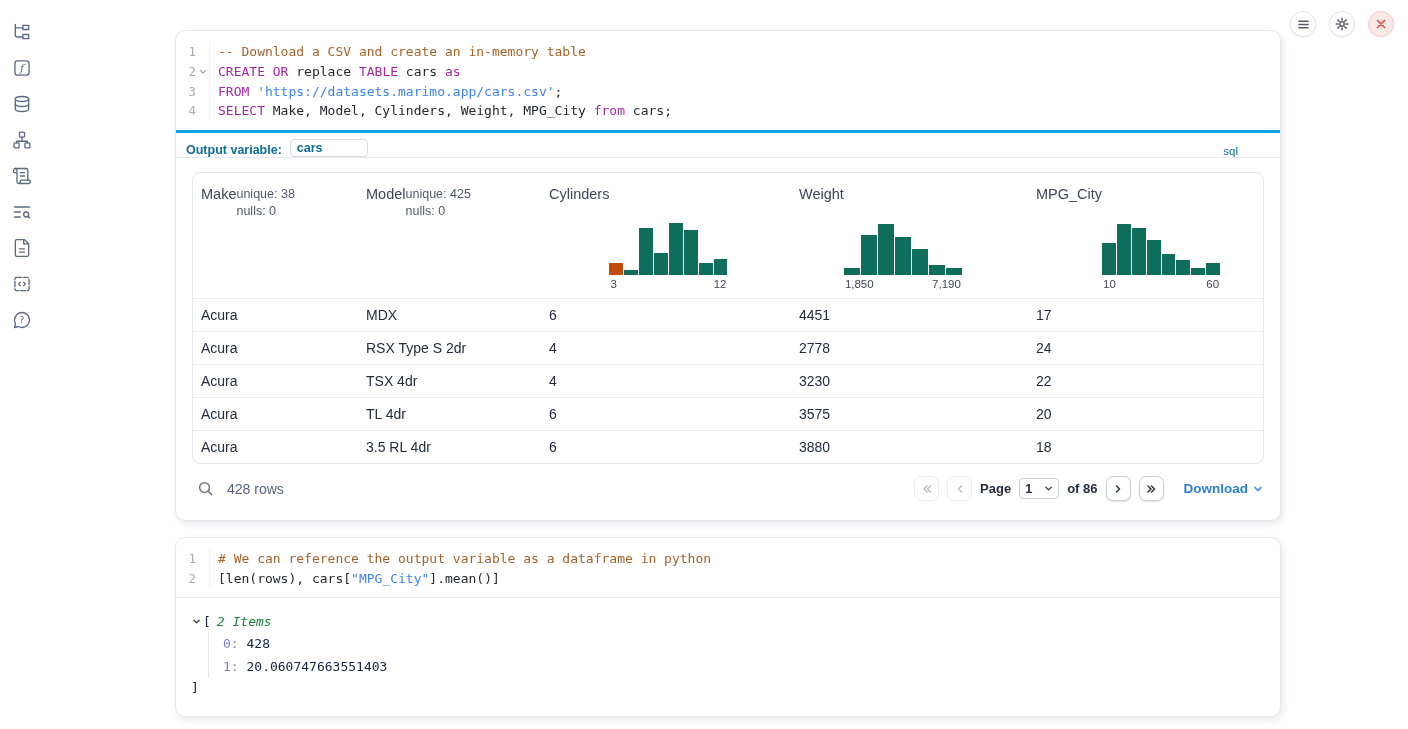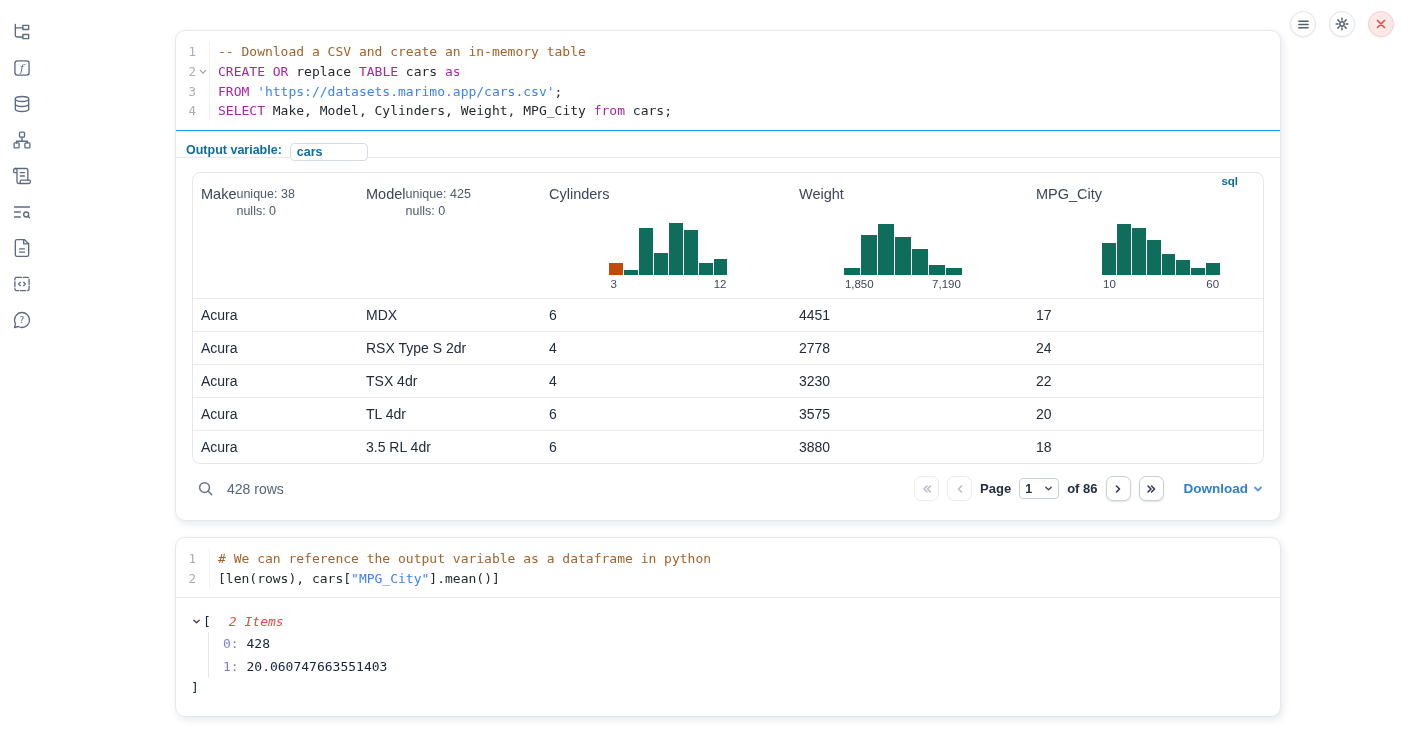--- a/index.html
+++ b/index.html
@@ -35,26 +35,26 @@
     font-family:"DejaVu Sans Mono", monospace; font-size:13px; }
   .ln { width:20px; text-align:right; color:#a7adb8; flex:none; font-size:12.5px; font-family:"DejaVu Sans Mono", monospace; }
   .fold-slot { width:13px; flex:none; display:flex; align-items:center; justify-content:center; }
   .code-text { border-left:1px solid #eef1f5; padding-left:8px; white-space:pre; height:100%; display:flex; align-items:center; }
   .tok-keyword { color:#a626a4; }
   .tok-string  { color:#3b82f6; }
   .tok-comment { color:#a5622a; }
   .tok-plain   { color:#24292e; }
 
   
-  .outvar-row { display:flex; align-items:flex-start; height:28px; padding:12px 10px;
-    border-top:1px solid #0ea5e9; border-bottom:1px solid #e5e9ef; }
+  .outvar-row { display:flex; align-items:flex-end; height:28px; padding:0 10px;
+    border-top:3px solid #0ea5e9; border-bottom:1px solid #e5e9ef; }
   .outvar-label { color:#0d6d9c; font-weight:bold; font-size:12.5px; }
   .outvar-input { margin-left:8px; width:78px; height:18px; border:1px solid #d7dde4; border-radius:4px;
     font:bold 12.5px "Liberation Sans", sans-serif; color:#0d6d9c; padding:0 6px; outline:none; }
-  .lang-badge { margin-left:auto; margin-right:32px; color:#0d6d9c; font-weight:bold; font-size:11.5px;margin-top:32px; }
+  .lang-badge { margin-left:auto; margin-right:32px; color:#0d6d9c; font-weight:normal; font-size:11.5px;margin-top:32px; }
 
   
   .table-output { padding:14px 16px 12px; }
   .data-table { border:1px solid #e4e8ee; border-radius:8px; overflow:hidden; }
   .thead, .trow { display:grid; grid-template-columns:165px 183px 250px 237px 1fr; }
   .th { padding:13px 8px 8px; display:flex; flex-direction:row; min-height:125px; cursor:pointer; }
   .th-name { font-size:14.5px; color:#3d4759; }
   .th-stats { font-size:12.5px; color:#4e5a6b; line-height:17px; }
   .hist { margin-top:auto; width:118px; }
   .hist-bars { height:52px; display:flex; align-items:flex-end; gap:1px; }
@@ -82,21 +82,21 @@
   .download { margin-left:12px; display:flex; align-items:center; gap:5px; color:#2e7fd4;
     font-size:13.5px; font-weight:bold; cursor:pointer; }
   .download svg { stroke:#5c97e0; fill:none; stroke-width:1.8; stroke-linecap:round; stroke-linejoin:round; }
 
   
   #py-code { border-bottom:1px solid #e5e9ef; }
   .tree-output { padding:16px 14px 18px; font-family:"DejaVu Sans Mono", monospace; font-size:13px; color:#16243c; }
   .tree-head { display:flex; align-items:center; }
   .tree-caret { width:13px; display:flex; align-items:center; justify-content:center; cursor:pointer; }
   .tree-caret svg { stroke:#3a4352; fill:none; stroke-width:1.5; stroke-linecap:round; stroke-linejoin:round; }
-  .tree-items-label { color:#ef4444; font-style:italic; margin-left:18px; }
+  .tree-items-label { color:#15803d; font-style:italic; margin-left:6px; }
   .tree-entries { margin-left:18px; border-left:1px solid #e3e7ed; padding-left:14px; margin-top:3px; }
   .tree-entry { line-height:23px; }
   .tree-key { color:#7d7fd1; }
   .tree-close { line-height:20px; margin-left:1px; }
 </style>
 </head>
 <body>
 
 <aside class="sidebar">
   <div class="side-btn">

